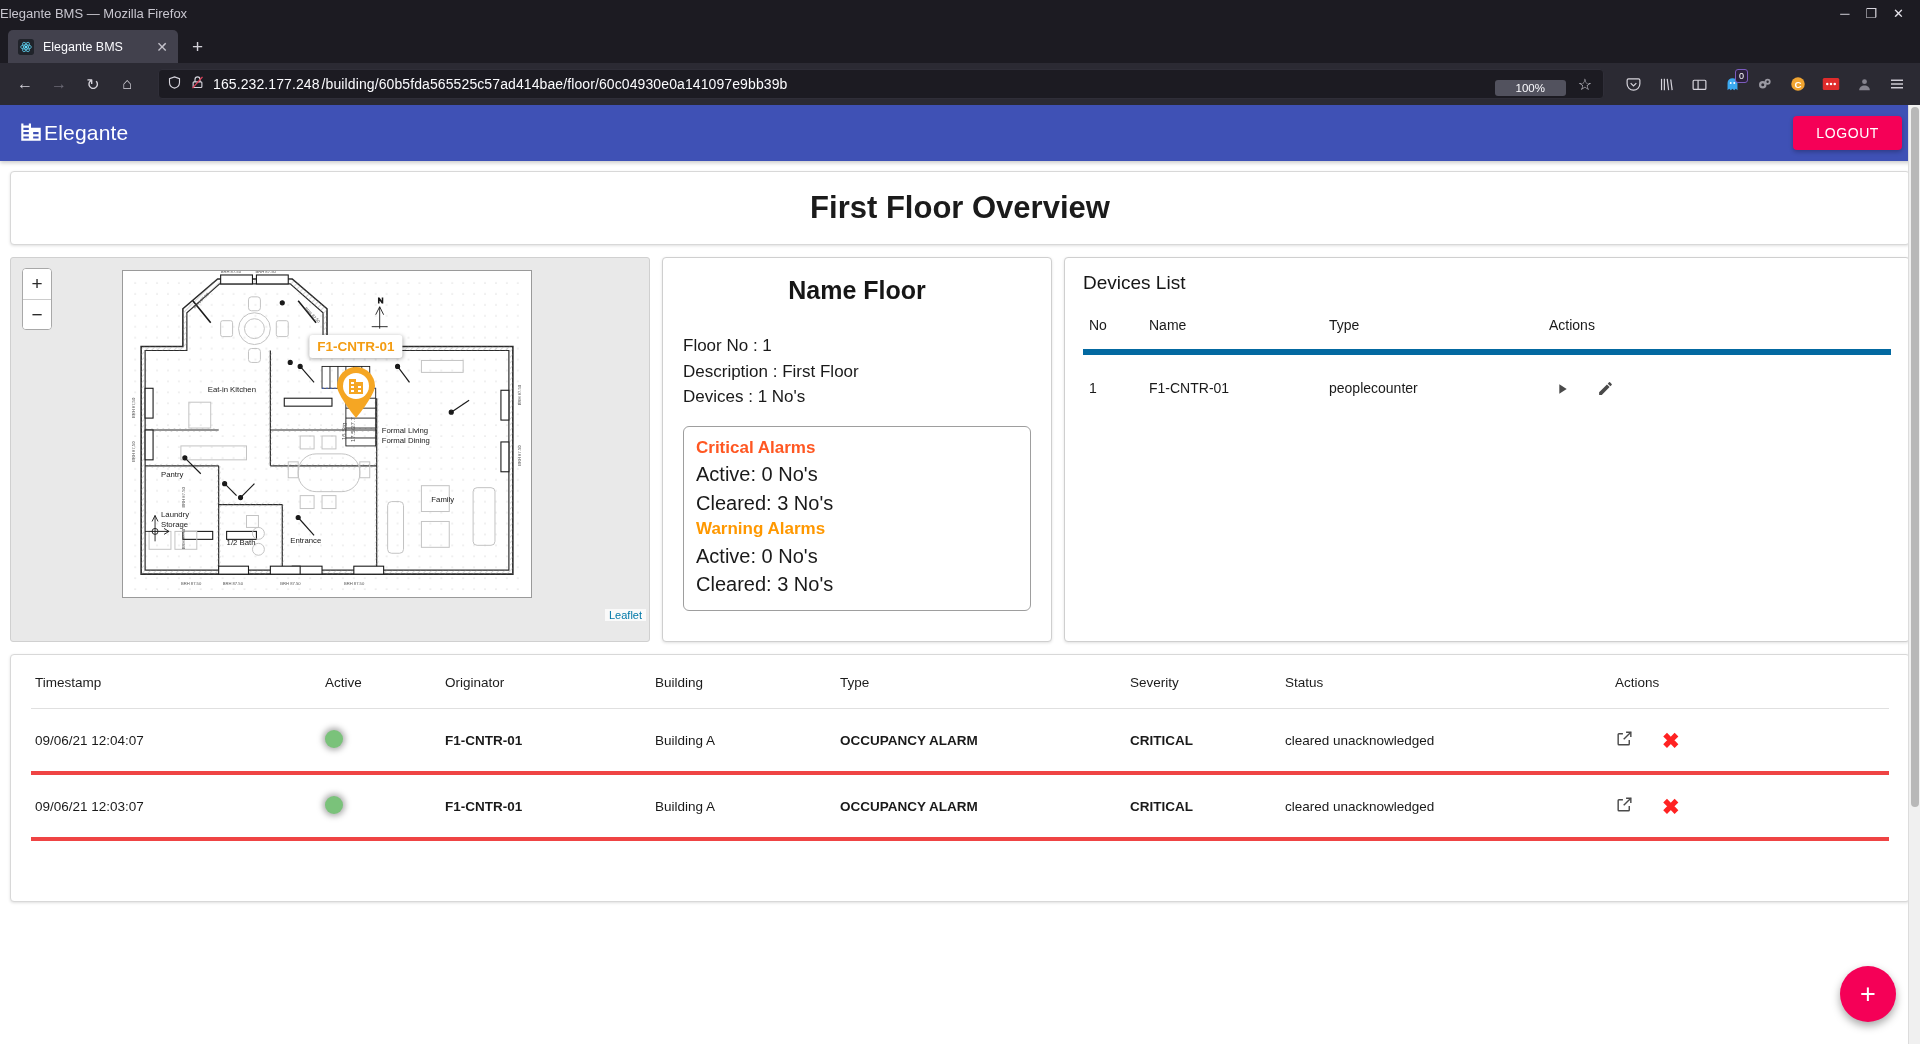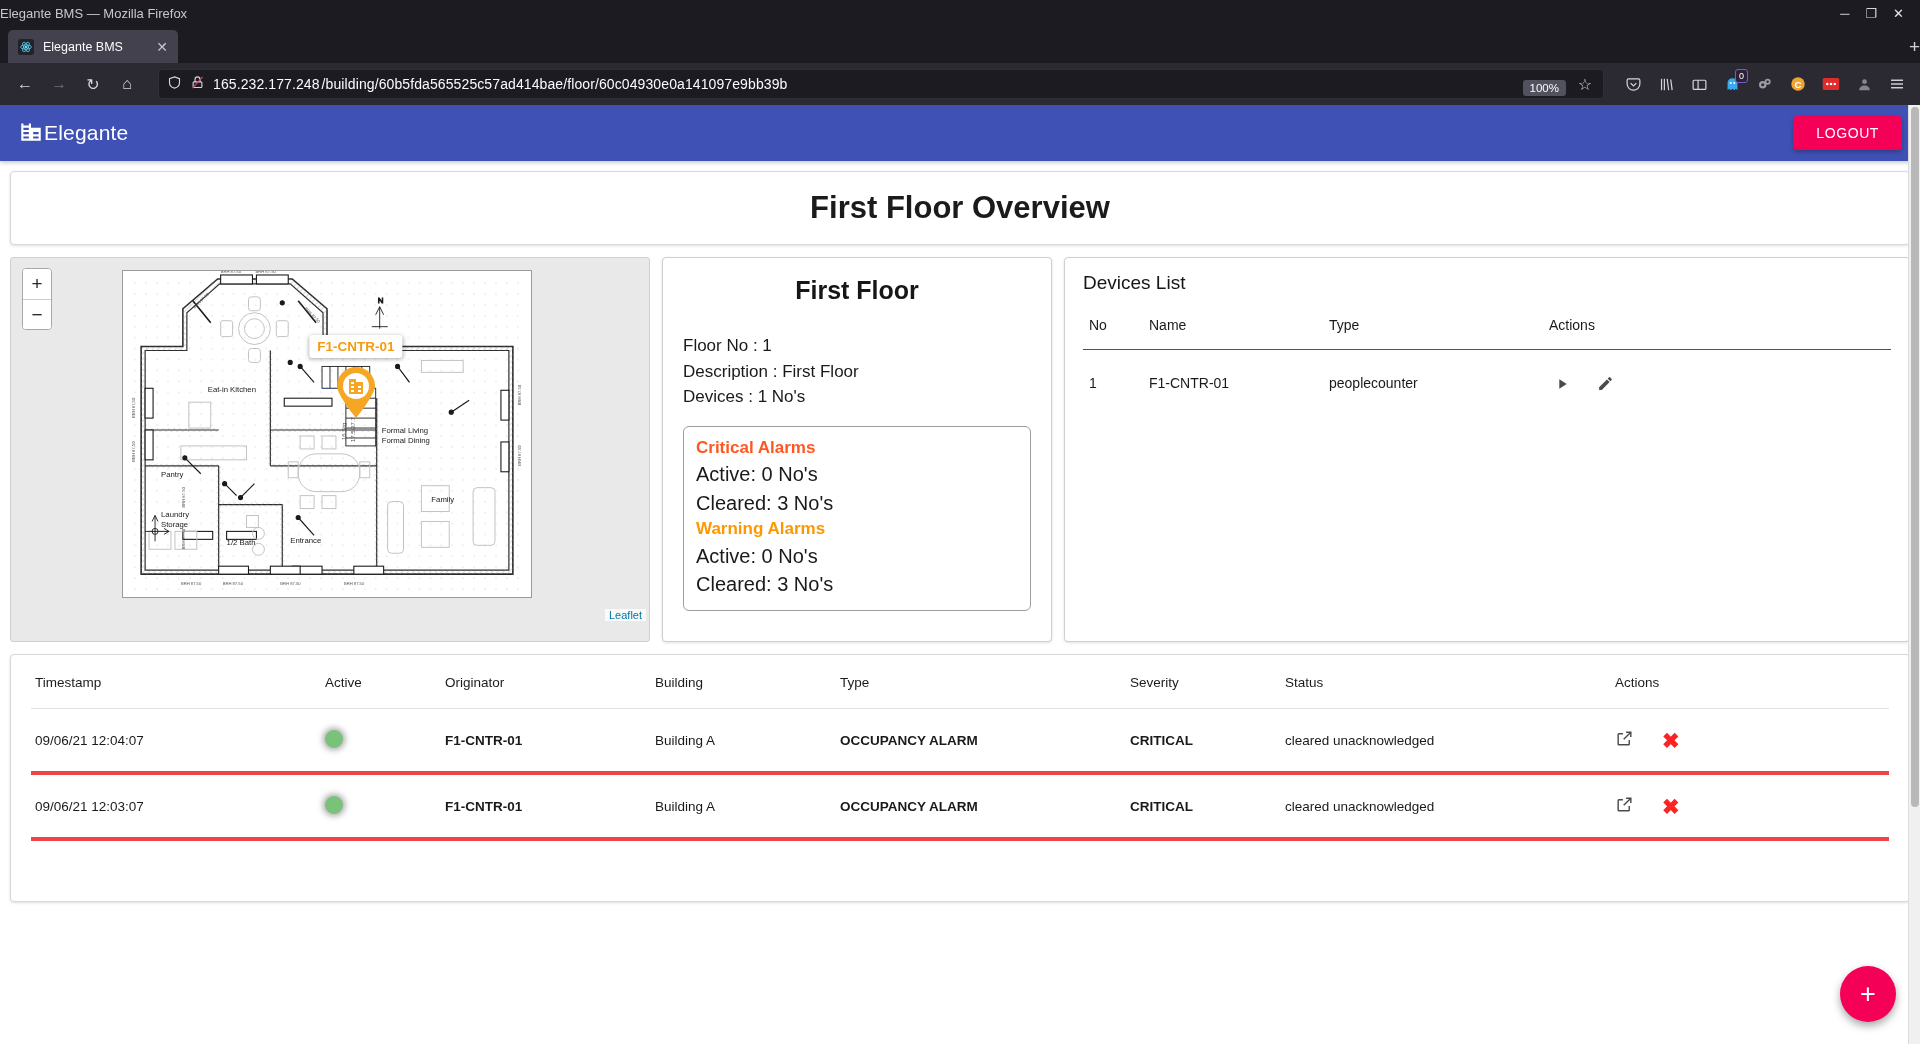--- a/index.html
+++ b/index.html
@@ -12,42 +12,42 @@
   
   .ff-titlebar {
     height: 26px; background: #1c1b22; position: relative;
     display: flex; align-items: center; justify-content: flex-start;
   }
   .ff-title { color: #c8c6cf; font-size: 13px; }
   .win-btns { position: absolute; right: 6px; top: 0; height: 26px; display: flex; align-items: center; gap: 16px; padding-right: 10px;}
   .win-btn { color: #d6d4dc; font-size: 13px; line-height: 1; cursor: default; }
   .win-btn.close { color: #e8e6ee; }
 
-  .ff-tabstrip { height: 37px; background: #1c1b22; display: flex; align-items: flex-end; padding-left: 8px; justify-content: space-between; }
+  .ff-tabstrip { height: 37px; background: #1c1b22; display: flex; align-items: flex-end; padding-left: 8px; }
   .ff-tab {
     display: flex; align-items: center; gap: 9px;
     height: 33px; width: 170px; background: #42414d;
     border-radius: 5px 5px 0 0; padding: 0 10px;
   }
   .ff-tab-ico { width: 16px; height: 16px; flex: 0 0 16px; }
   .ff-tab-label { color: #fbfbfe; font-size: 12.5px; white-space: nowrap; overflow: hidden; flex: 1; }
   .ff-tab-close { color: #c5c3cc; font-size: 14px; line-height: 1; }
   .ff-newtab { color: #d2d0d8; font-size: 19px; margin-left: 14px; margin-bottom: 5px; }
 
   .ff-navbar { height: 42px; background: #2b2a33; display: flex; align-items: center; padding: 0 10px; gap: 4px; }
   .nav-btn { width: 30px; height: 30px; display: flex; align-items: center; justify-content: center; color: #d6d4dc; }
   .nav-btn.dim { color: #6d6b77; }
   .urlbar {
     flex: 1; height: 30px; background: #1c1b22; border-radius: 4px;
     margin: 0 8px 0 12px; display: flex; align-items: center; padding: 0 8px; gap: 8px;
     border: 1px solid #2f2e38;
   }
   .url-text { font-size: 14px; color: #fbfbfe; white-space: nowrap; letter-spacing: .1px; }
   .url-right { margin-left: auto; display: flex; align-items: center; gap: 9px; }
-  .zoom-pill { background: #52525e; color: #fbfbfe; font-size: 11.5px; padding: 2px 7px; border-radius: 3px; margin-top: 8px; }
+  .zoom-pill { background: #52525e; color: #fbfbfe; font-size: 11.5px; padding: 2px 21px; border-radius: 3px; margin-top: 8px; }
   .ff-ext { display: flex; align-items: center; gap: 7px; padding-left: 4px; }
   .ext-ico { width: 26px; height: 26px; display:flex; align-items:center; justify-content:center; color:#d6d4dc; position: relative;}
   .ext-badge {
     position: absolute; top: -2px; right: -3px; background: #2b213a; color: #fff;
     font-size: 9px; border-radius: 3px; padding: 0px 3px; line-height: 12px; border: 1px solid #7c5cbf;
   }
 
   
   .viewport { width: 1920px; height: 939px; background: #fff; position: relative; overflow: hidden; }
 
@@ -121,21 +121,21 @@
 
   
   .devices-card {
     flex: 1; background: #fff; border: 1px solid #cfcfcf; border-radius: 4px;
     box-shadow: 0 1px 3px rgba(0,0,0,.12); padding: 14px 18px;
   }
   .devices-title { font-size: 19px; color: #161616; margin-bottom: 14px; }
   table.tbl { width: 100%; border-collapse: collapse; }
   table.tbl th {
     text-align: left; font-size: 14px; font-weight: 500; color: #1a1a1a;
-    padding: 9px 6px 16px 6px; border-bottom: 1px solid #0369a1; margin-left: 9px;
+    padding: 9px 6px 16px 6px; border-bottom: 6px solid #0369a1; margin-left: 9px;
   }
   table.tbl td { font-size: 14px; color: #1a1a1a; padding: 20px 6px; }
   .ico-btn { display: inline-flex; align-items: center; justify-content: center; width: 26px; height: 26px; }
 
   
   .alarm-card {
     margin-top: 12px; background: #fff; border: 1px solid #d8d8d8; border-radius: 4px;
     box-shadow: 0 1px 3px rgba(0,0,0,.13); padding: 14px 20px 0 20px; height: 248px; overflow: hidden;
   }
   .alarm-title { font-size: 19px; color: #161616; margin-bottom: 12px; }
@@ -497,21 +497,21 @@
               <circle cx="21" cy="19" r="13" fill="#fff"></circle>
               <path d="M14 27V12h7v3h7v12zM16 25h3v-2h-3zm0-4h3v-2h-3zm0-4h3v-2h-3zm7 8h3v-2h-3zm0-4h3v-2h-3z" fill="#f5a623"></path>
             </svg>
           </div>
         </div>
 
         <a class="leaflet-credit">Leaflet</a>
       </div>
 
       <div class="floor-card">
-        <div class="floor-name">First Floor</div>
+        <div class="floor-name">Name Floor</div>
         <div class="floor-line">Floor No : 1</div>
         <div class="floor-line">Description : First Floor</div>
         <div class="floor-line">Devices : 1 No's</div>
 
         <div class="alarm-box">
           <div class="alarm-h crit">Critical Alarms</div>
           <div class="alarm-l">Active: 0 No's</div>
           <div class="alarm-l">Cleared: 3 No's</div>
           <div class="alarm-h warn">Warning Alarms</div>
           <div class="alarm-l">Active: 0 No's</div>

